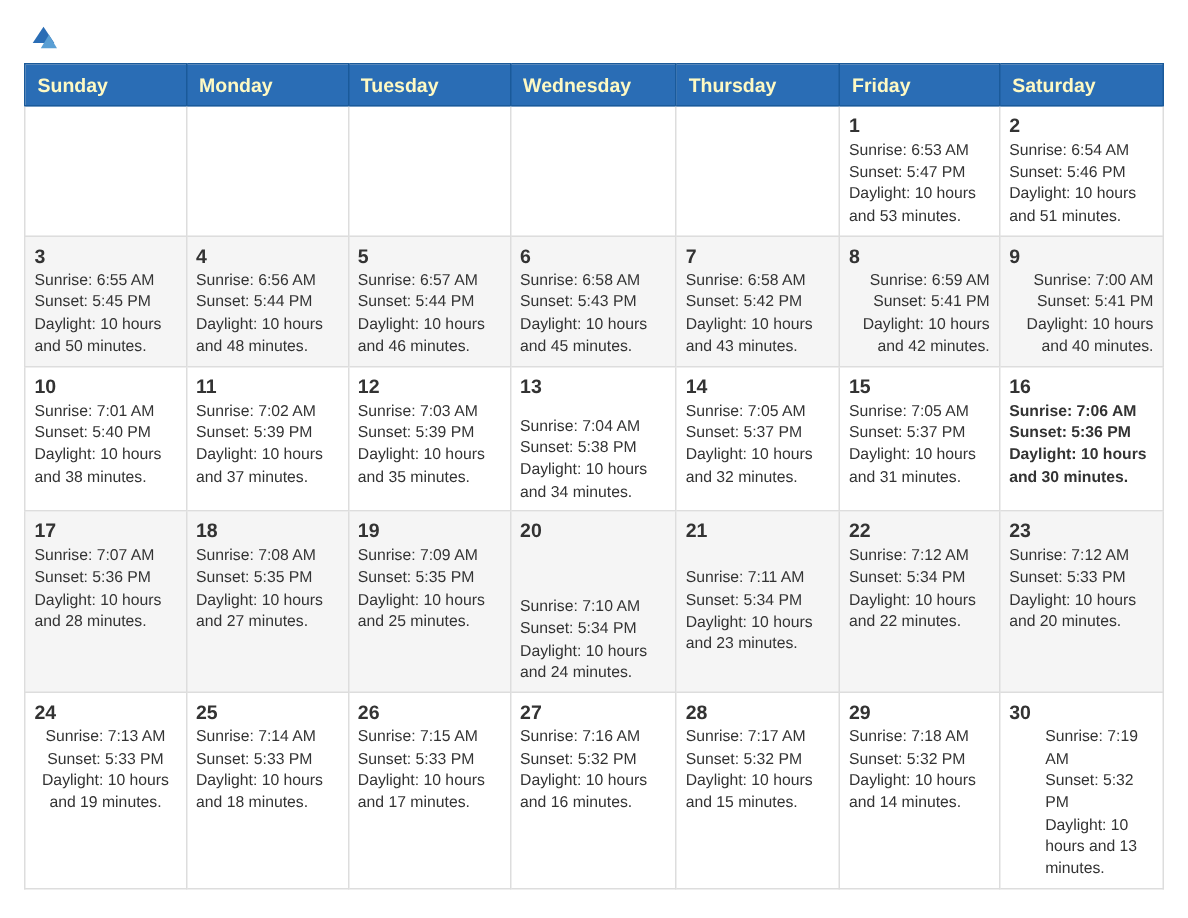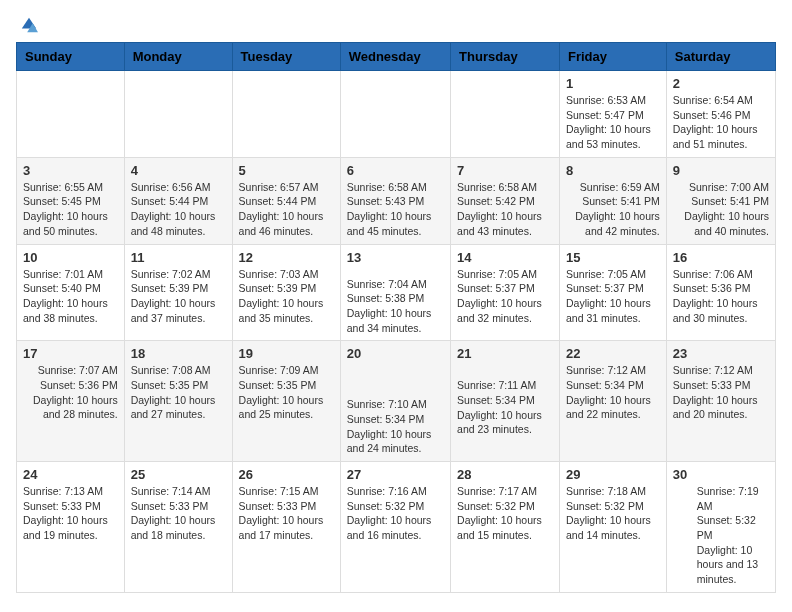--- a/index.html
+++ b/index.html
@@ -53,21 +53,21 @@
       font-size: 16px;
       color: #555;
     }
     .calendar {
       width: 100%;
       border-collapse: collapse;
       border: 1px solid #ccc;
     }
     .calendar th {
       background: #2a6db5;
-      color: #000000;
+      color: #fef9c3;
       text-align: left;
       padding: 6px 8px;
       font-size: 13px;
       font-weight: bold;
       border: 1px solid #1a5a9a;
     }
     .calendar td {
       vertical-align: top;
       padding: 5px 6px;
       border: 1px solid #ddd;
@@ -223,29 +223,29 @@
 Daylight: 10 hours and 32 minutes.</div>
         </td>
         <td>
           <span class="day-number">15</span>
           <div class="day-info" style="white-space: pre-line;">Sunrise: 7:05 AM
 Sunset: 5:37 PM
 Daylight: 10 hours and 31 minutes.</div>
         </td>
         <td>
           <span class="day-number">16</span>
-          <div class="day-info" style="white-space: pre-line;">Sunrise: 7:06 AM
+          <div class="day-info" style="white-space: pre-line; font-weight: bold;">Sunrise: 7:06 AM
 Sunset: 5:36 PM
 Daylight: 10 hours and 30 minutes.</div>
         </td>
       </tr>
       <tr>
         <td>
           <span class="day-number">17</span>
-          <div class="day-info" style="white-space: pre-line; text-align: right;">Sunrise: 7:07 AM
+          <div class="day-info" style="white-space: pre-line;">Sunrise: 7:07 AM
 Sunset: 5:36 PM
 Daylight: 10 hours and 28 minutes.</div>
         </td>
         <td>
           <span class="day-number">18</span>
           <div class="day-info" style="white-space: pre-line;">Sunrise: 7:08 AM
 Sunset: 5:35 PM
 Daylight: 10 hours and 27 minutes.</div>
         </td>
         <td>
@@ -275,21 +275,21 @@
         <td>
           <span class="day-number">23</span>
           <div class="day-info" style="white-space: pre-line;">Sunrise: 7:12 AM
 Sunset: 5:33 PM
 Daylight: 10 hours and 20 minutes.</div>
         </td>
       </tr>
       <tr>
         <td>
           <span class="day-number">24</span>
-          <div class="day-info" style="white-space: pre-line;">Sunrise: 7:13 AM
+          <div class="day-info" style="white-space: pre-line; text-align: center;">Sunrise: 7:13 AM
 Sunset: 5:33 PM
 Daylight: 10 hours and 19 minutes.</div>
         </td>
         <td>
           <span class="day-number">25</span>
           <div class="day-info" style="white-space: pre-line;">Sunrise: 7:14 AM
 Sunset: 5:33 PM
 Daylight: 10 hours and 18 minutes.</div>
         </td>
         <td>

